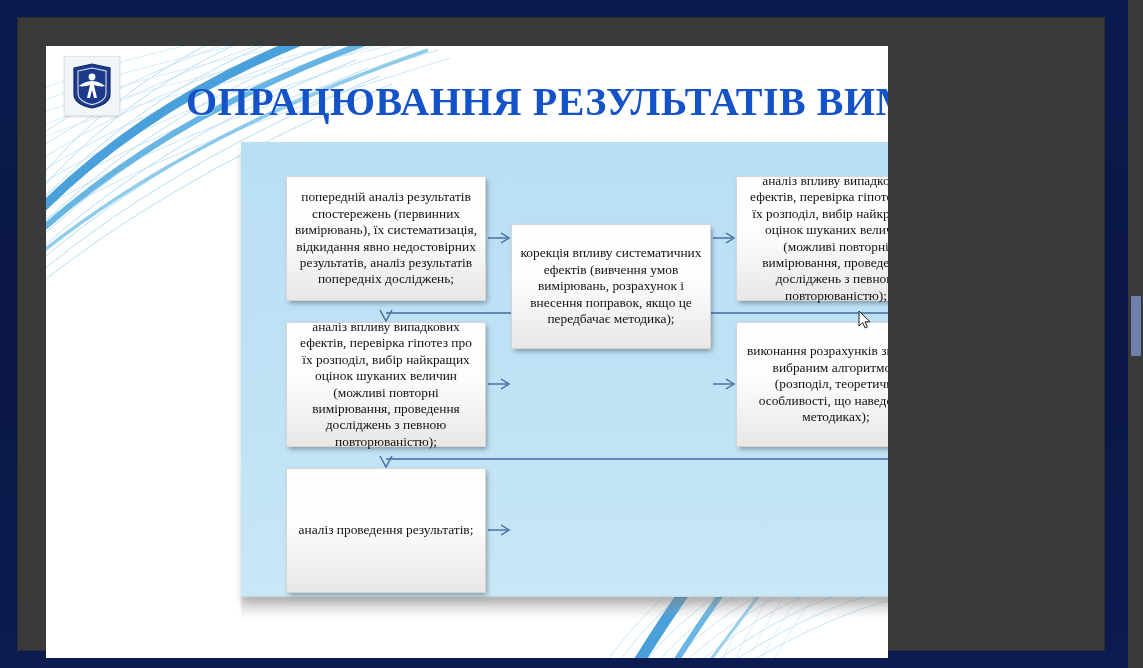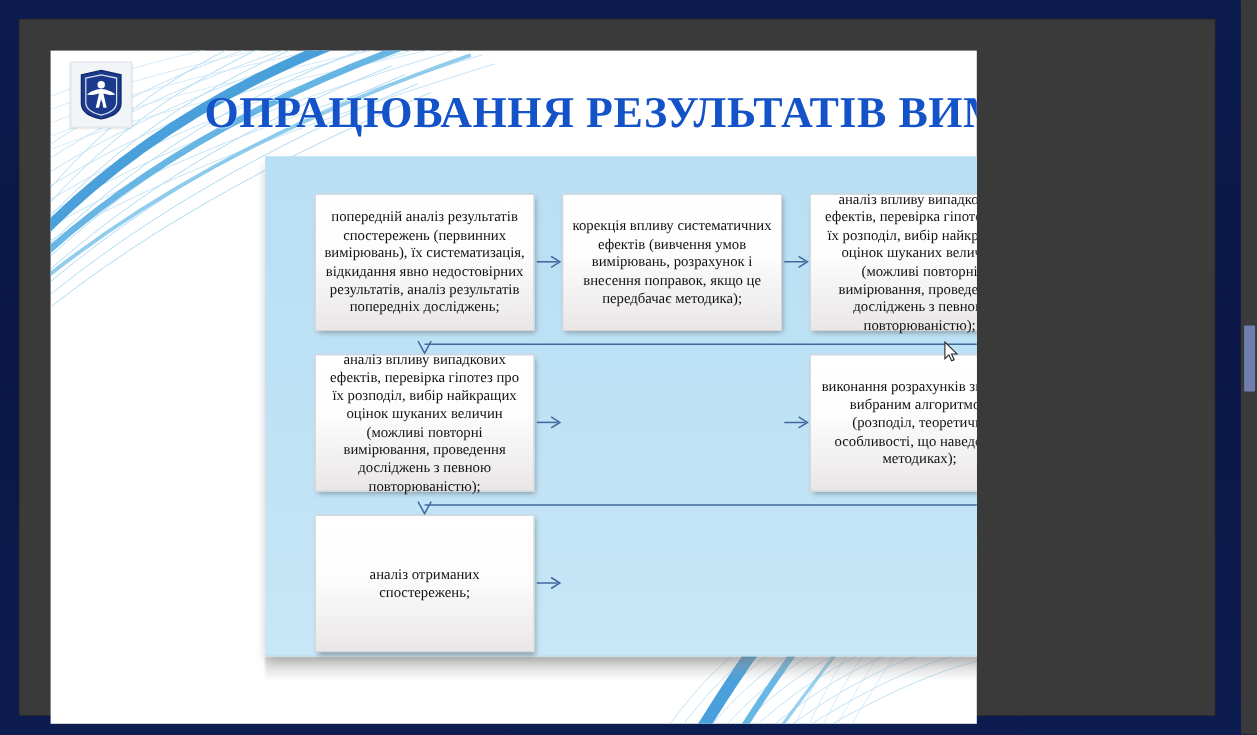--- a/index.html
+++ b/index.html
@@ -99,21 +99,21 @@
     font-family: "Liberation Serif", serif;
     font-size: 13.4px;
     line-height: 1.23;
     color: #111111;
     padding: 16px 7px;
     box-sizing: border-box;
   }
 
   
   .col1 { left: 45px;  width: 200px; }
-  .col2 { left: 270px; width: 200px; }
+  .col2 { left: 270px; width: 200px; margin-top: 48px; }
   .col3 { left: 495px; width: 200px; }
 
   .row1 { top: 34px;  height: 125px; }
   .row2 { top: 180px; height: 125px; }
   .row3 { top: 326px; height: 125px; }
 
   
   .conn {
     position: absolute;
     pointer-events: none;
@@ -265,21 +265,21 @@
           </g>
         </svg>
 
         <div class="node col1 row1">попередній аналіз результатів спостережень (первинних вимірювань), їх систематизація, відкидання явно недостовірних результатів, аналіз результатів попередніх досліджень;</div>
         <div class="node col2 row1">корекція впливу систематичних ефектів (вивчення умов вимірювань, розрахунок і внесення поправок, якщо це передбачає методика);</div>
         <div class="node col3 row1">аналіз впливу випадкових ефектів, перевірка гіпотез про їх розподіл, вибір найкращих оцінок шуканих величин (можливі повторні вимірювання, проведення досліджень з певною повторюваністю);</div>
 
         <div class="node col1 row2">аналіз впливу випадкових ефектів, перевірка гіпотез про їх розподіл, вибір найкращих оцінок шуканих величин (можливі повторні вимірювання, проведення досліджень з певною повторюваністю);</div>
         <div class="node col3 row2">виконання розрахунків згідно з вибраним алгоритмом (розподіл, теоретичні особливості, що наведені у методиках);</div>
 
-        <div class="node col1 row3">аналіз отриманих спостережень;</div>
+        <div class="node col1 row3">аналіз проведення результатів;</div>
 
       </div>
       <div id="diagram-shadow"></div>
 
     </div>
 
   </div>
 
   <div id="scrollbar-track">
     <div id="scrollbar-thumb"></div>

